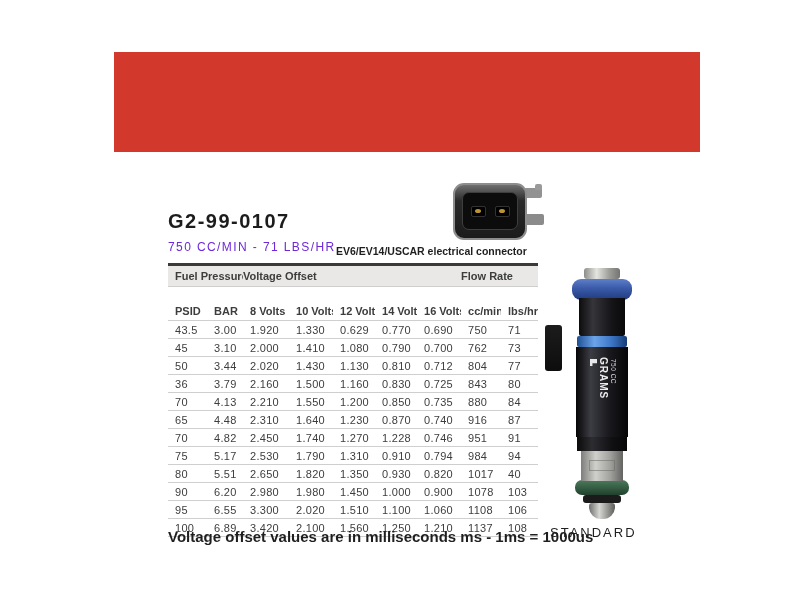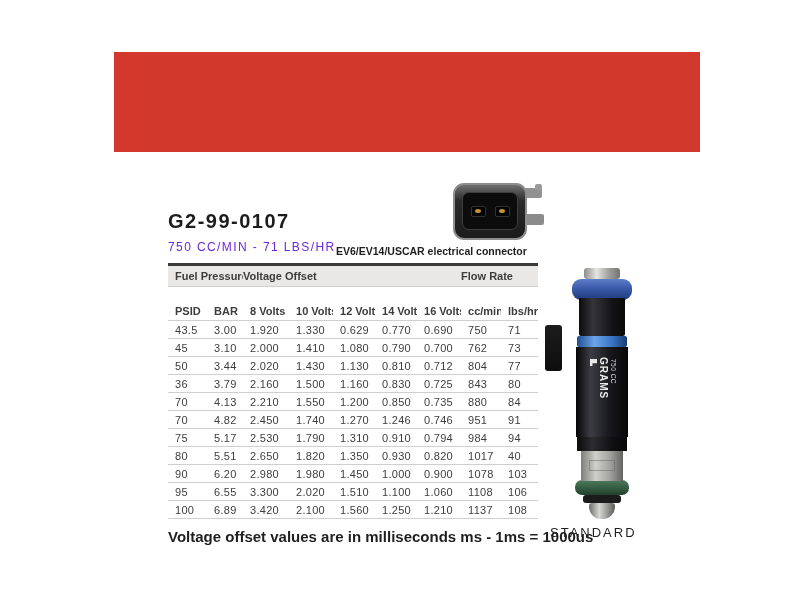--- a/index.html
+++ b/index.html
@@ -166,26 +166,37 @@
             <td>4.13</td>
             <td>2.210</td>
             <td>1.550</td>
             <td>1.200</td>
             <td>0.850</td>
             <td>0.735</td>
             <td>880</td>
             <td>84</td>
           </tr>
           <tr>
+            <td>65</td>
+            <td>4.48</td>
+            <td>2.310</td>
+            <td>1.640</td>
+            <td>1.230</td>
+            <td>0.870</td>
+            <td>0.740</td>
+            <td>916</td>
+            <td>87</td>
+          </tr>
+          <tr>
             <td>70</td>
             <td>4.82</td>
             <td>2.450</td>
             <td>1.740</td>
             <td>1.270</td>
-            <td>1.246</td>
+            <td>1.228</td>
             <td>0.746</td>
             <td>951</td>
             <td>91</td>
           </tr>
           <tr>
             <td>75</td>
             <td>5.17</td>
             <td>2.530</td>
             <td>1.790</td>
             <td>1.310</td>

